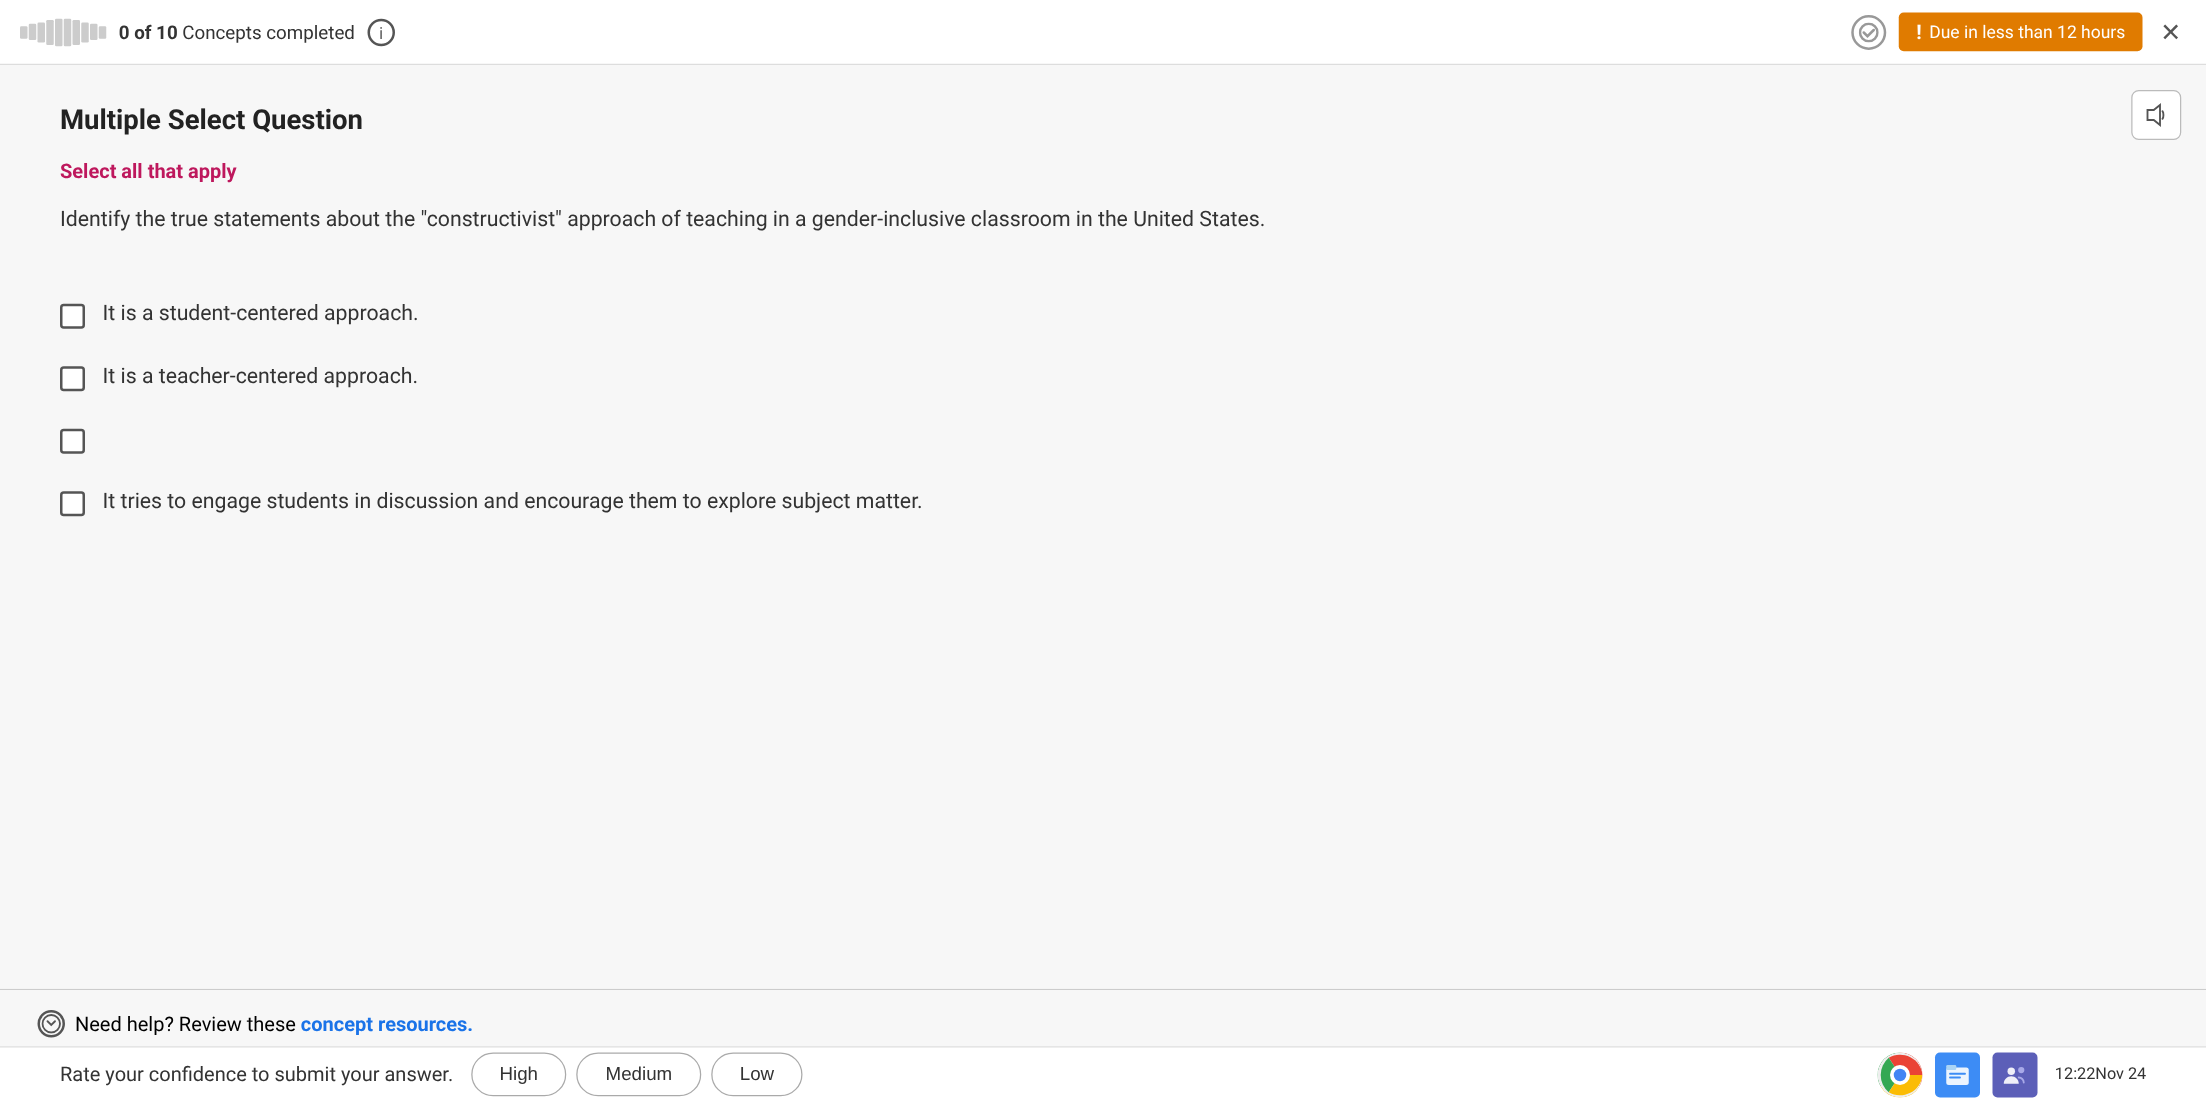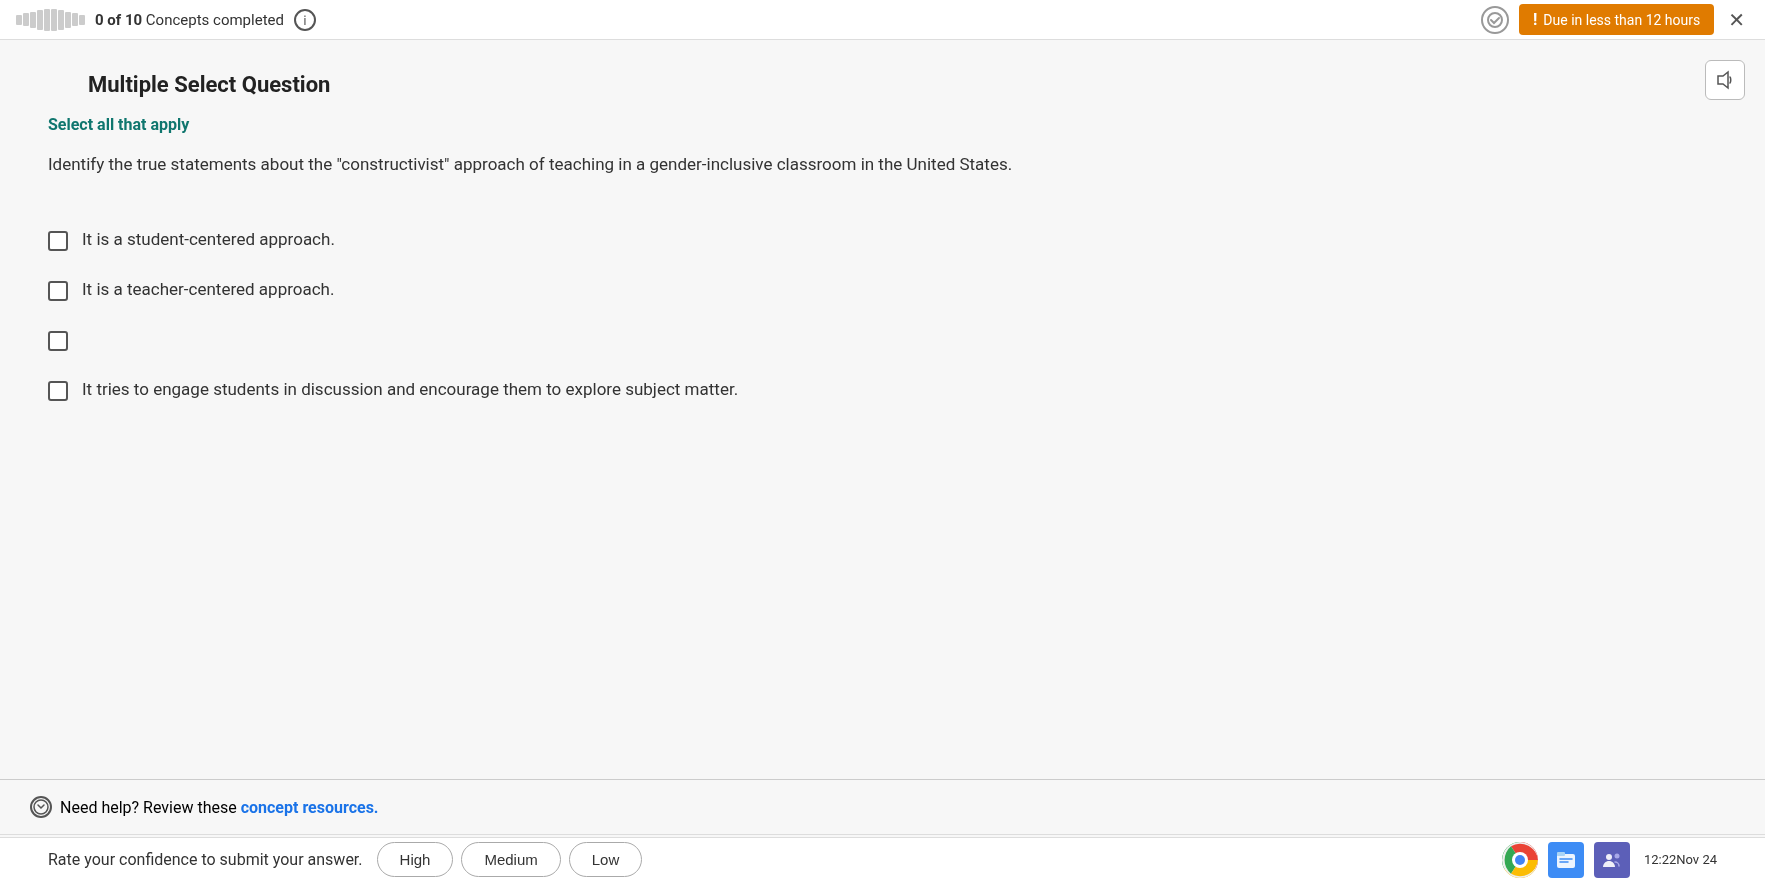--- a/index.html
+++ b/index.html
@@ -12,21 +12,21 @@
       position: relative;
     }
 
     
     .top-bar {
       display: flex;
       align-items: center;
       justify-content: space-between;
       background: #ffffff;
       border-bottom: 1px solid #ddd;
-      height: 40px;
+      height: 52px;
       padding: 0 16px;
     }
     .top-bar-left {
       display: flex;
       align-items: center;
       gap: 10px;
     }
     .progress-icon {
       display: flex;
       align-items: center;
@@ -117,27 +117,26 @@
       cursor: pointer;
       font-size: 18px;
       color: #555;
     }
 
     .question-type {
       font-size: 22px;
       font-weight: 700;
       color: #222;
       margin-bottom: 18px;
-      margin-left: 40px;
     }
 
     .select-all-label {
       font-size: 16px;
       font-weight: 700;
-      color: #0f766e;
+      color: #be185d;
       margin-bottom: 18px;
     }
 
     .question-text {
       font-size: 17px;
       color: #333;
       line-height: 1.5;
       margin-bottom: 51px;
       max-width: 1200px;
     }

